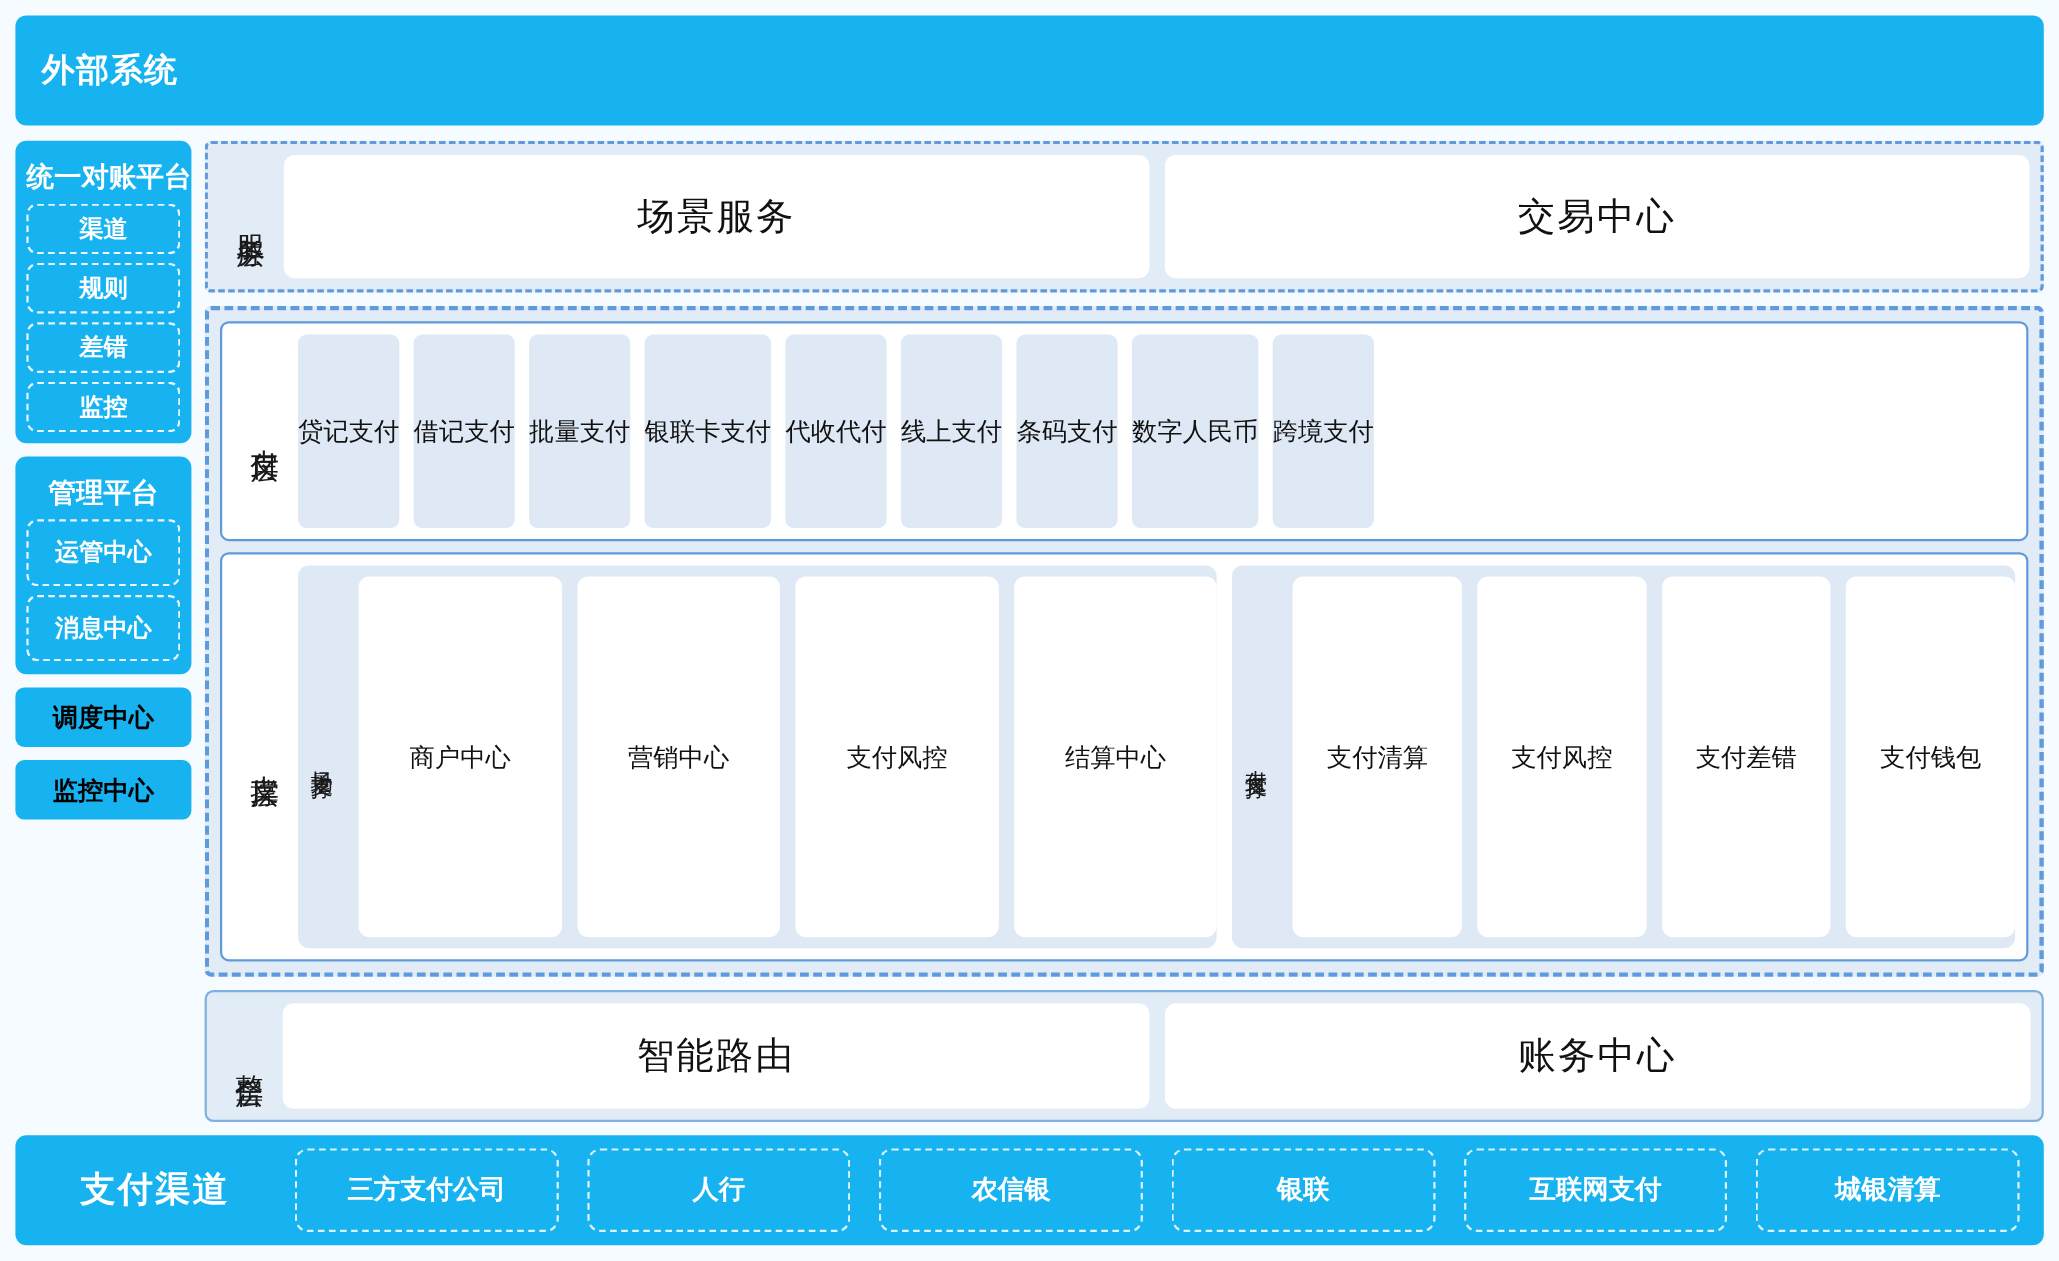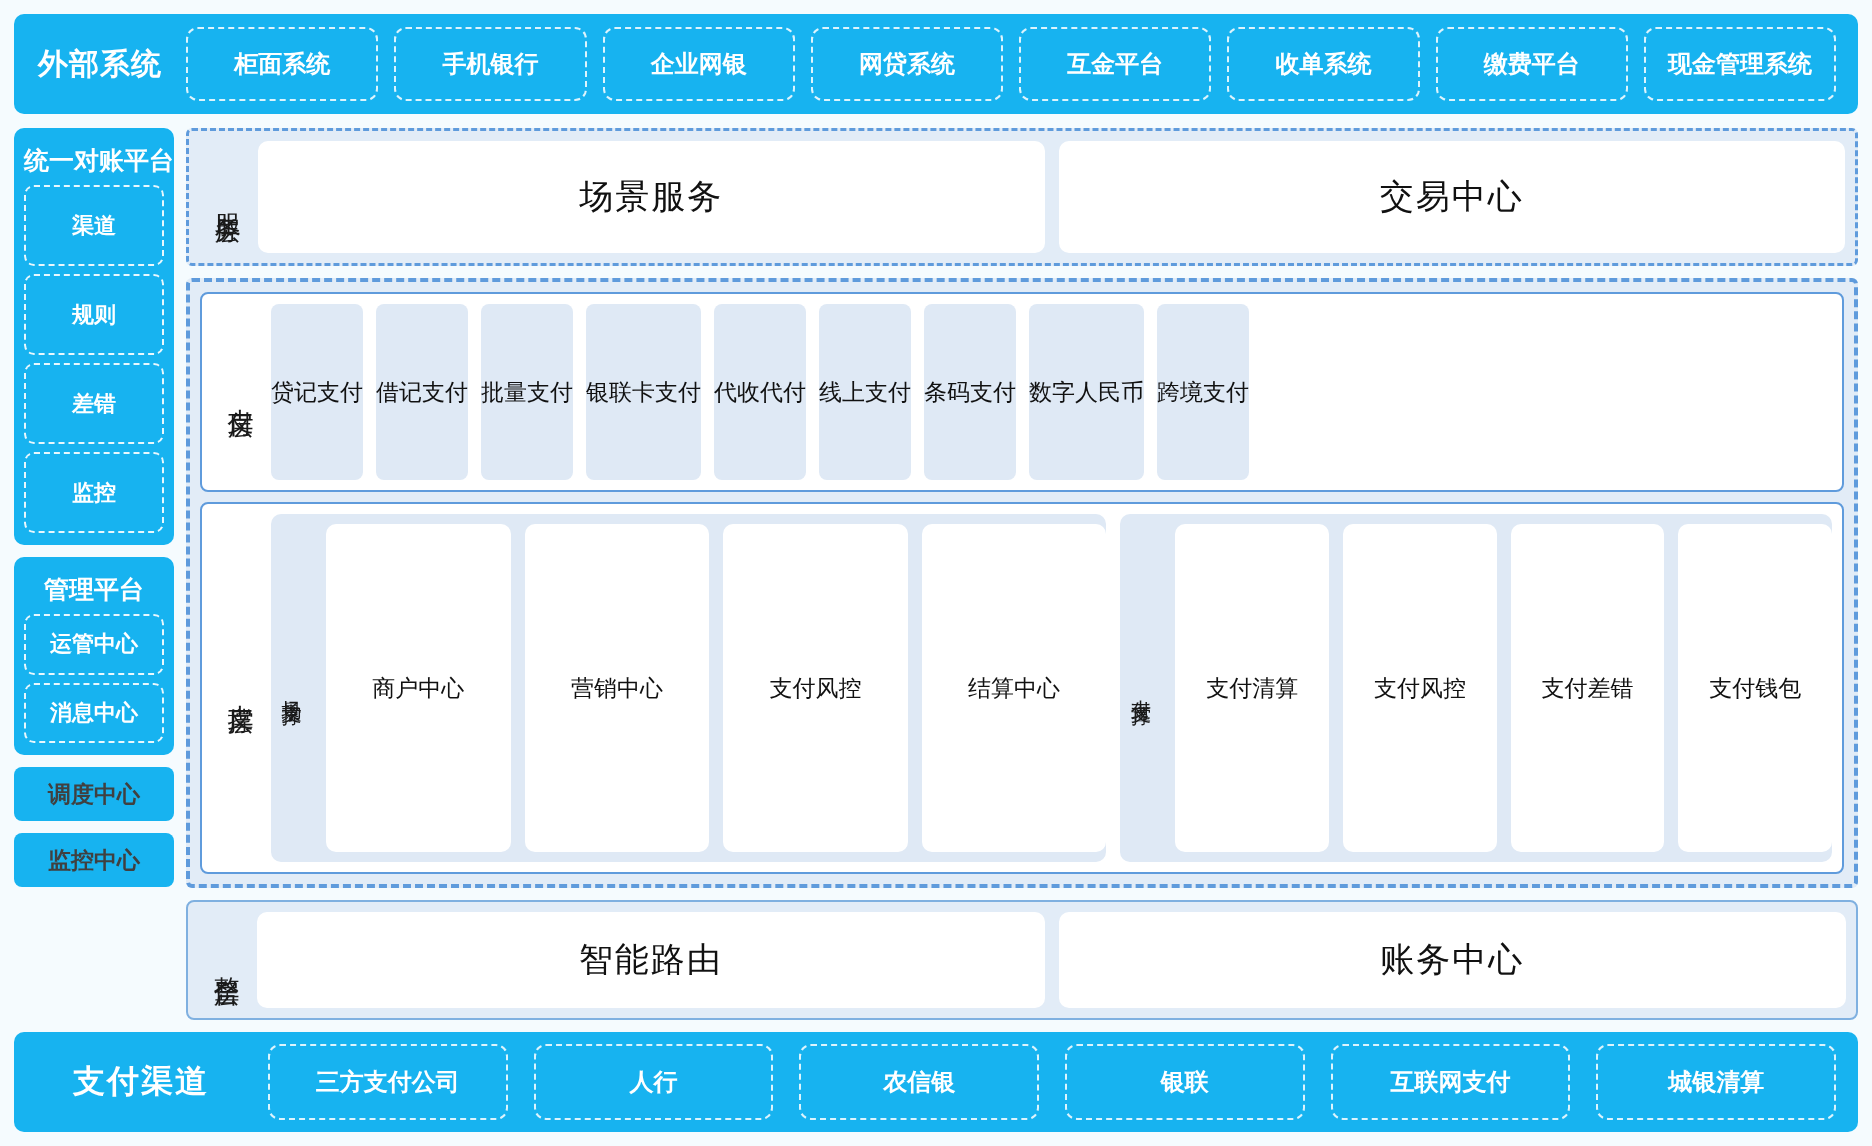--- a/index.html
+++ b/index.html
@@ -91,26 +91,26 @@
     border-radius: 10px;
     color: #fff; font-size: 22px; font-weight: bold;
     display: flex; align-items: center; justify-content: center;
     flex: 1 1 0;
     min-height: 46px;
     white-space: nowrap;
   }
   .rail-solid {
     background: #17b3f0;
     border-radius: 8px;
-    color: #404040; font-size: 23px; font-weight: bold;
+    color: #000000; font-size: 23px; font-weight: bold;
     display: flex; align-items: center; justify-content: center;
     min-height: 54px;
     flex: 0 0 auto;
   }
-  #recon-group { flex: 0 0 auto; height: 417px; }
+  #recon-group { flex: 0 0 auto; height: 275px; }
   #mgmt-group  { flex: 0 0 auto; height: 198px; }
   #rail-spacer { flex: 1 1 auto; min-height: 0; }
 
   
   #content {
     flex: 1 1 auto;
     display: flex; flex-direction: column;
     gap: 12px;
     min-width: 0;
   }
@@ -228,30 +228,20 @@
   #integration-row { flex: 1 1 auto; }
   #integration-row .cards { flex: 1 1 auto; display: flex; gap: 14px; }
 </style>
 </head>
 <body>
 
 <div id="root">
 
   <div class="cyan-bar" id="external-bar">
     <div class="bar-title">外部系统</div>
-    <div class="bar-items">
-      <div class="dash-chip">柜面系统</div>
-      <div class="dash-chip">手机银行</div>
-      <div class="dash-chip">企业网银</div>
-      <div class="dash-chip">网贷系统</div>
-      <div class="dash-chip">互金平台</div>
-      <div class="dash-chip">收单系统</div>
-      <div class="dash-chip">缴费平台</div>
-      <div class="dash-chip">现金管理系统</div>
-    </div>
   </div>
 
   <div id="middle">
 
     <div id="left-rail">
 
       <div class="rail-group" id="recon-group">
         <div class="group-title">统一对账平台</div>
         <div class="group-items">
           <div class="rail-chip">渠道</div>

